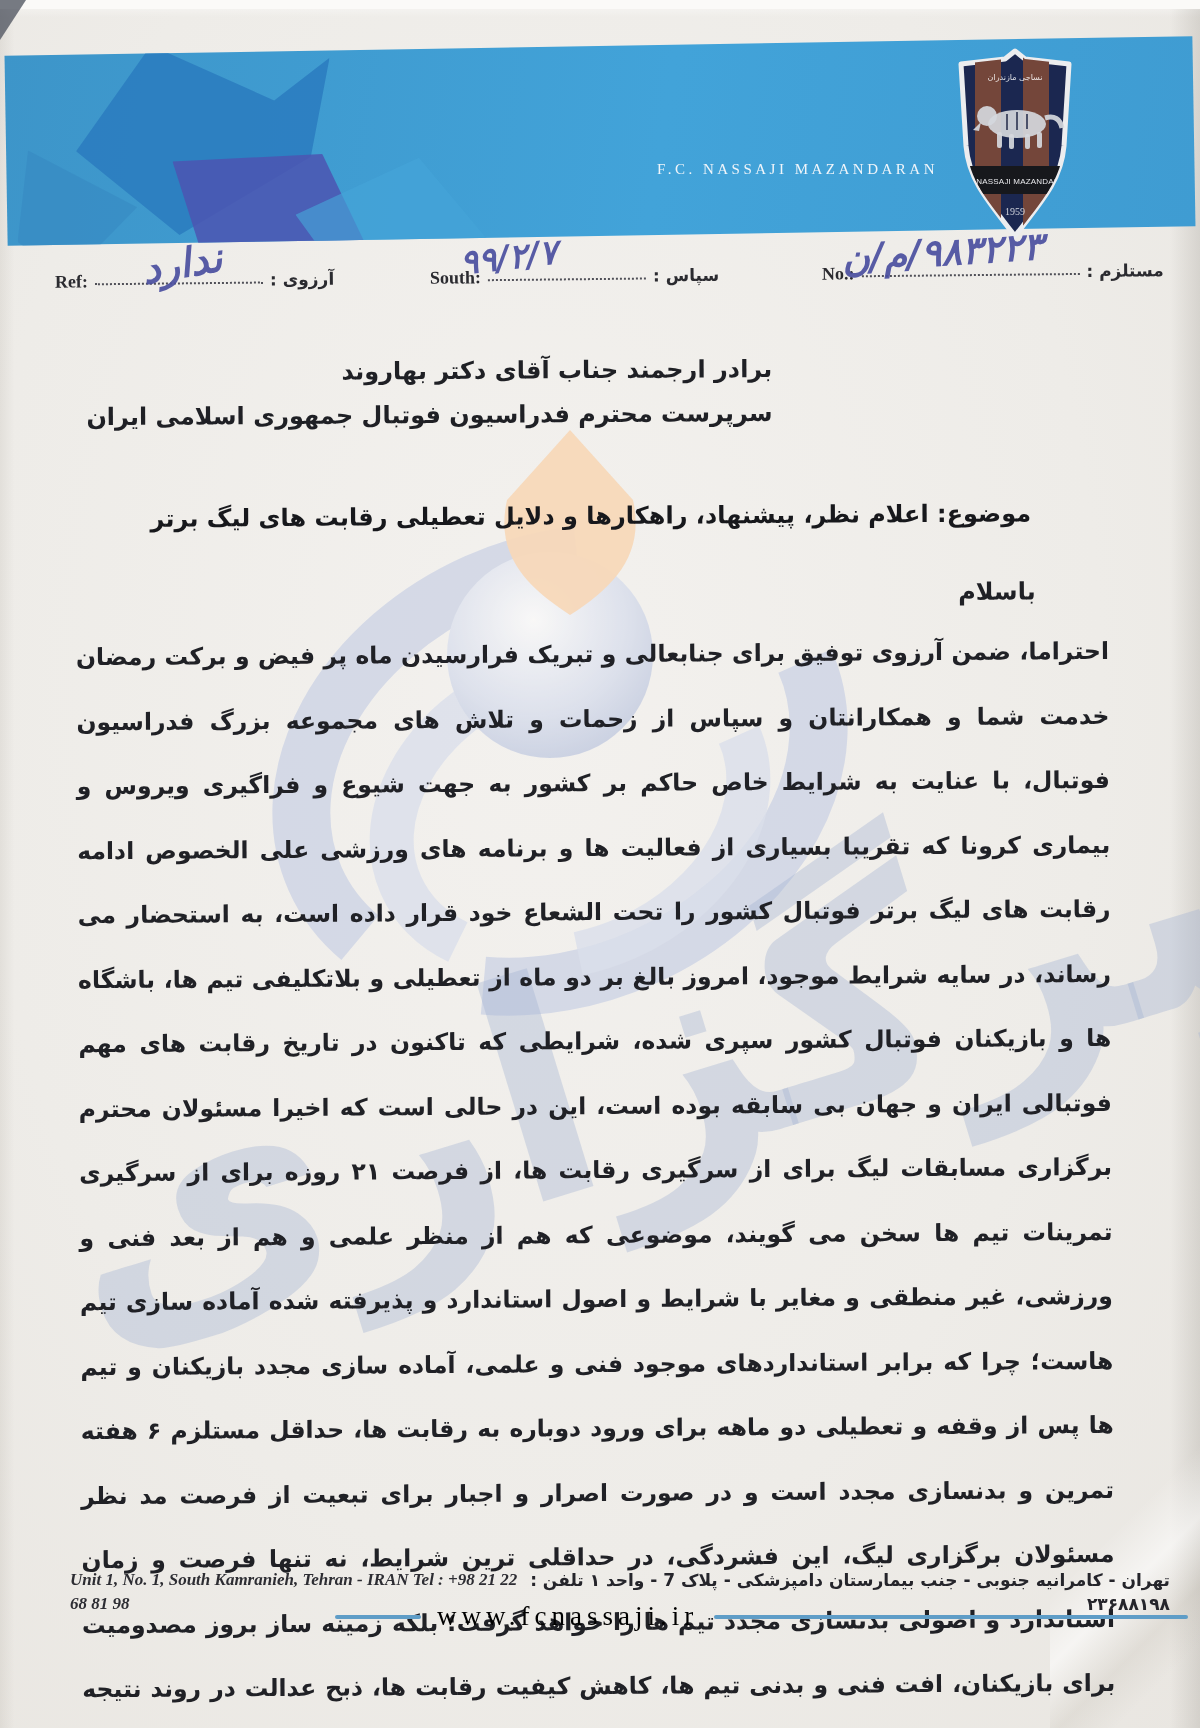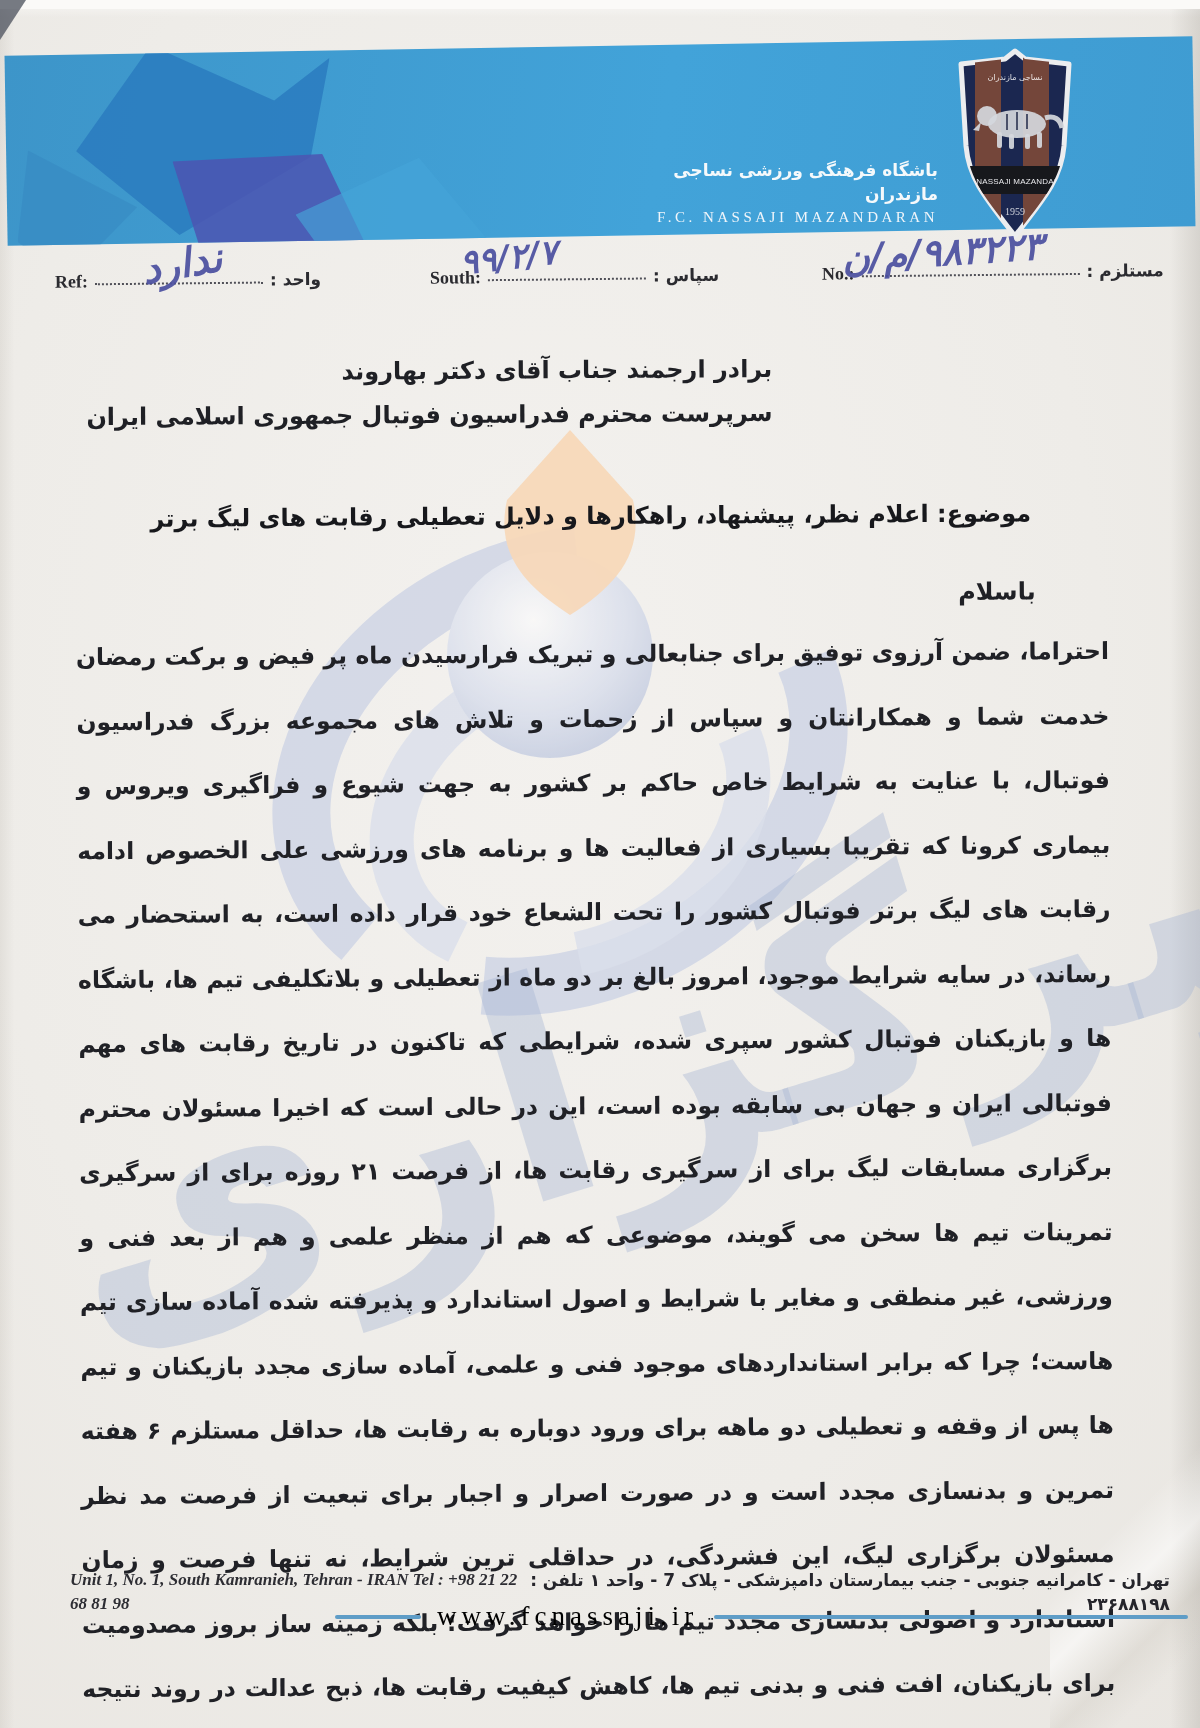--- a/index.html
+++ b/index.html
@@ -107,21 +107,20 @@
 <div class="wm wm-callig noi">خبرگزاری فارس</div>
 
 <div class="banner">
   <div class="b1"></div>
   <div class="b2"></div>
   <div class="b3"></div>
   <div class="b4"></div>
 </div>
 
 <div class="club-name">
-  <div class="fa">باشگاه فرهنگی ورزشی نساجی مازندران</div>
   <div class="en">F.C. NASSAJI MAZANDARAN</div>
 </div>
 
 <svg class="crest" viewBox="0 0 128 192">
   <defs>
     <clipPath id="shieldClip">
       <path d="M10 16 L54 11 L64 3 L74 11 L118 16 L113 98 C110 132 92 152 64 188 C36 152 18 132 15 98 Z"></path>
     </clipPath>
   </defs>
   <path d="M10 16 L54 11 L64 3 L74 11 L118 16 L113 98 C110 132 92 152 64 188 C36 152 18 132 15 98 Z" fill="#1b2750" stroke="#ecedef" stroke-width="5" stroke-linejoin="round"></path>
@@ -143,21 +142,21 @@
     <path d="M1 118 L127 118 L123 146 L5 146 Z" fill="#17181c"></path>
     <text x="64" y="136" text-anchor="middle" font-size="8" fill="#e9e9ec" textLength="112" font-family="Liberation Sans, sans-serif">F.C. NASSAJI MAZANDARAN</text>
     <text x="64" y="167" text-anchor="middle" font-size="10" fill="#cfd2da" font-family="Liberation Serif, serif">1959</text>
   </g>
 </svg>
 
 <div class="meta">
   <div class="grp" style="left:55px">
     <span class="en-label">Ref:</span>
     <span class="dotline" style="width:168px"></span>
-    <span class="fa-label">واحد :</span>
+    <span class="fa-label">آرزوی :</span>
   </div>
   <span class="hand ref-v noi">ندارد</span>
 
   <div class="grp" style="left:430px">
     <span class="en-label">South:</span>
     <span class="dotline" style="width:158px"></span>
     <span class="fa-label">سپاس :</span>
   </div>
   <span class="hand date-v noi">۹۹/۲/۷</span>
 

